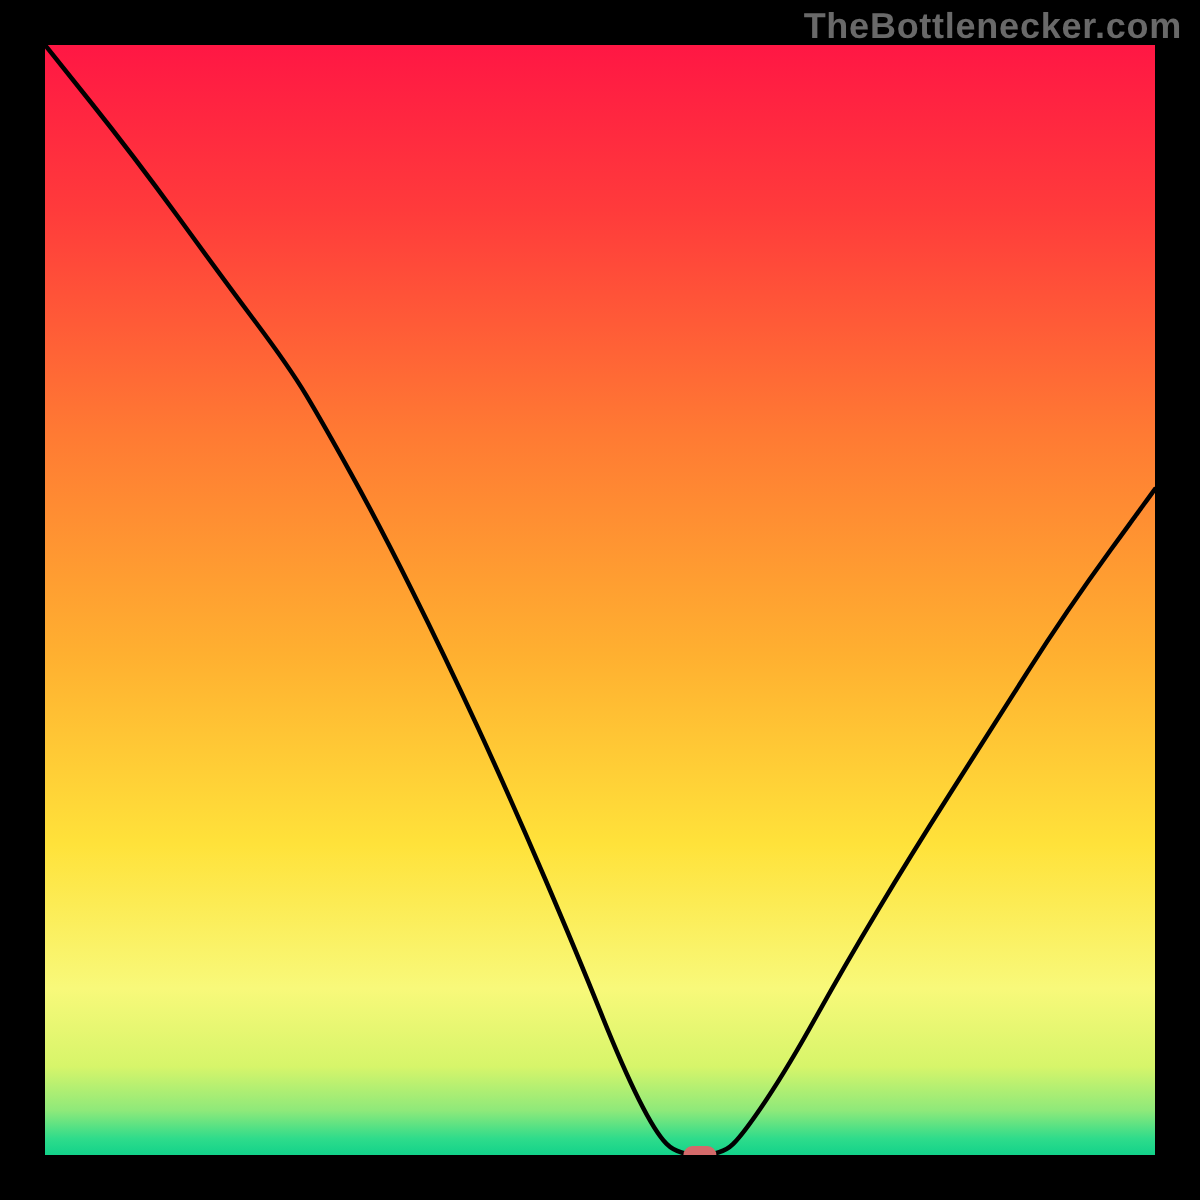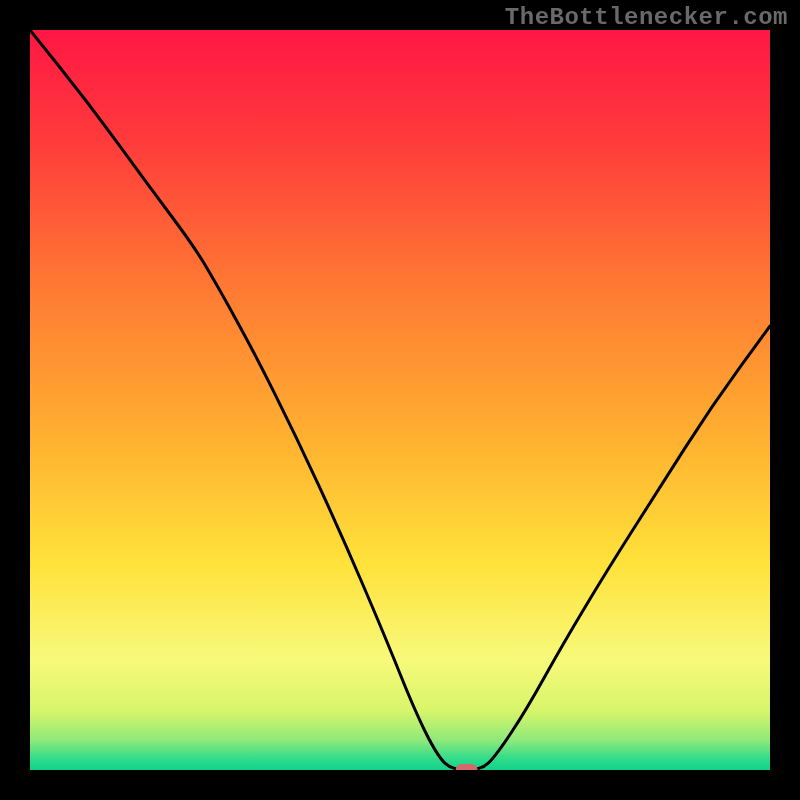--- a/index.html
+++ b/index.html
@@ -13,21 +13,21 @@
   .frame {
     position: relative;
     width: 800px;
     height: 800px;
     background: #000;
   }
   .watermark {
     position: absolute;
     top: 4px;
     right: 12px;
-    font-family: Liberation Mono, monospace;
+    font-family: Liberation Sans, sans-serif;
     font-size: 24px;
     font-weight: 600;
     color: #696969;
     letter-spacing: 0.5px;
   }
   .plot {
     position: absolute;
     left: 30px;
     top: 30px;
     width: 740px;

